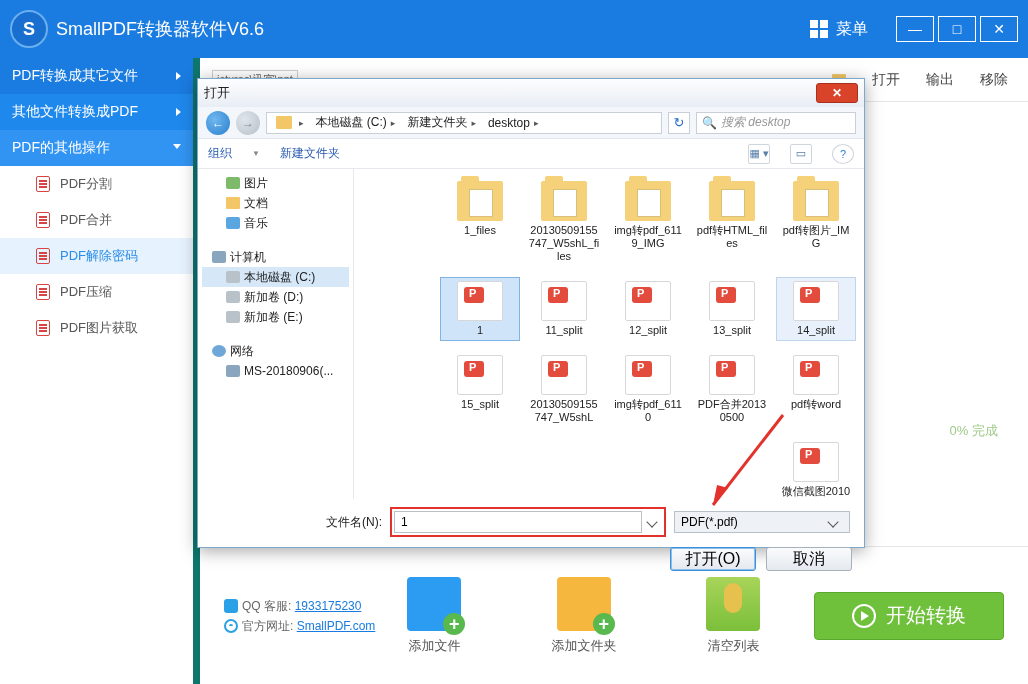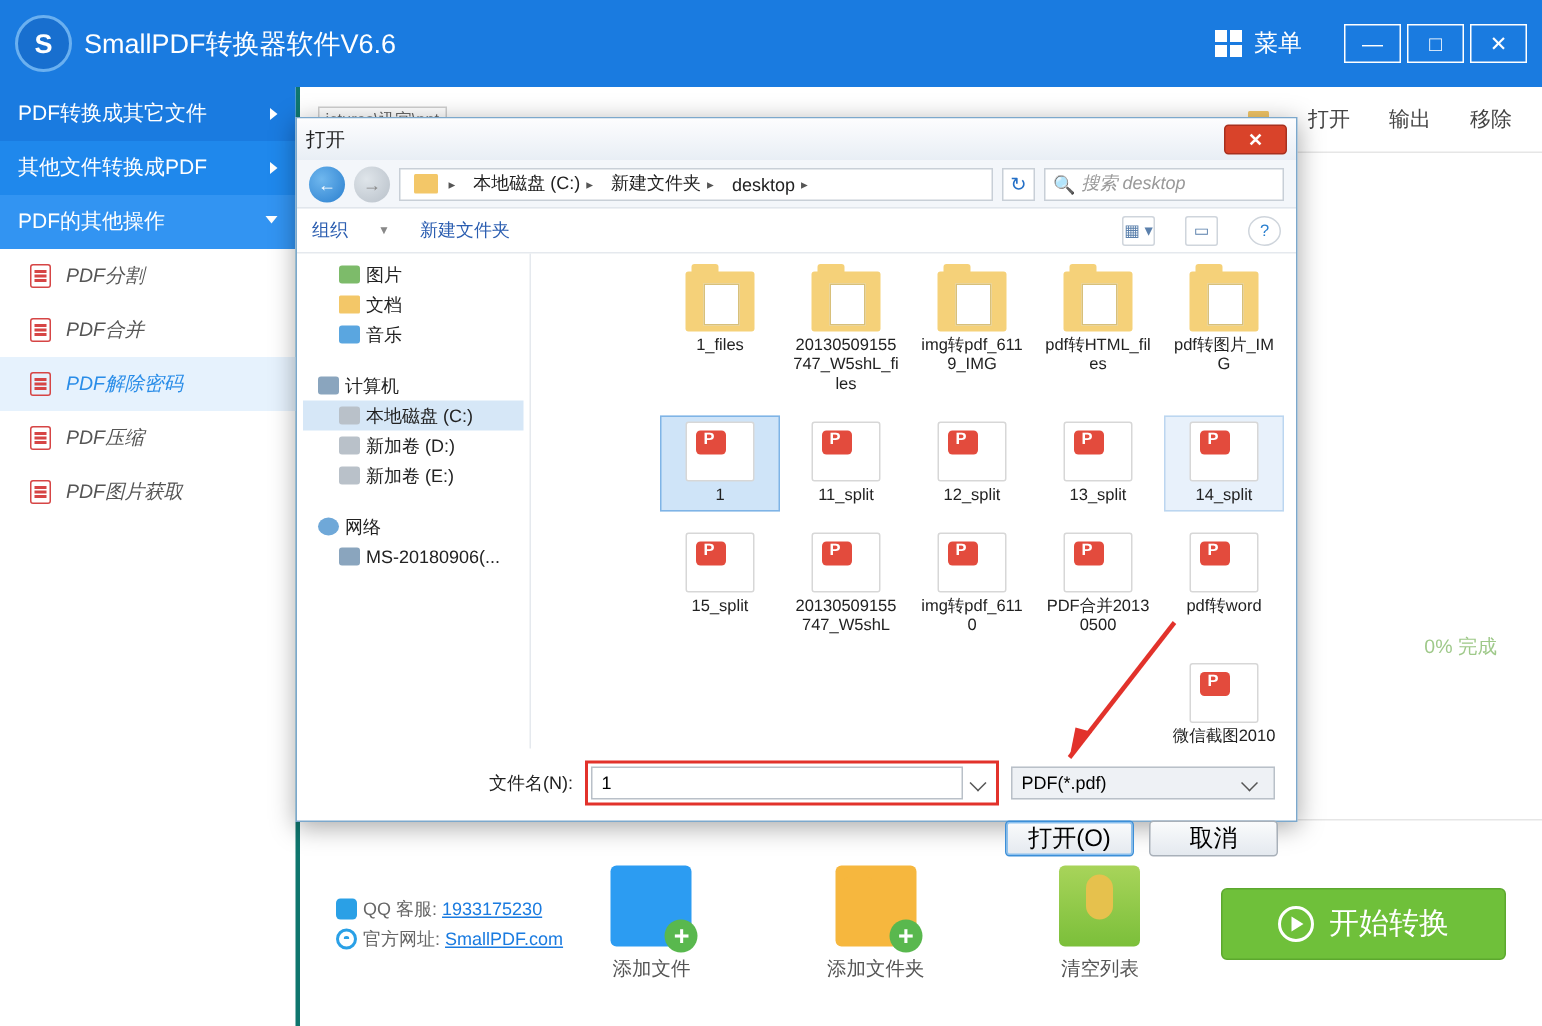--- a/index.html
+++ b/index.html
@@ -11,25 +11,25 @@
 .titlebar .app-title { margin-left: 8px; font-size: 18px; }
 .title-spacer { flex: 1; }
 .menu-btn { display: flex; align-items: center; color: #fff; font-size: 16px; margin-right: 24px; }
 .menu-grid { width:18px; height:18px; display:grid; grid-template-columns:8px 8px; grid-template-rows:8px 8px; gap:2px; margin-right: 8px;}
 .menu-grid span{background:#fff;}
 .winbtn { width: 38px; height: 26px; border: 1px solid #fff; display:flex;align-items:center;justify-content:center;margin-left:4px; font-size:14px; }
 
 .app-body { display:flex; height: calc(100% - 58px); }
 
 
-.nav { width: 200px; background:#fff; border-right:3px solid #0f766e; }
+.nav { width: 200px; background:#fff; border-right:7px solid #0f766e; }
 .nav-header { height:36px; display:flex;align-items:center;justify-content:space-between;padding:0 12px;color:#fff;background:#1a7be0;font-size:14px; }
 .nav-header.shade2{background:#1f88ec;}
 .nav-header.shade3{background:#3294f2;}
-.nav-item { height:36px; display:flex;align-items:center;padding-left:20px;font-size:13px;color:#555;gap:10px;font-style:italic; }
+.nav-item { height:36px; display:flex;align-items:center;padding-left:36px;font-size:13px;color:#555;gap:10px; }
 .nav-item.active{background:#e6f2fd;color:#2a8de8;}
 .nav-icon{width:14px;height:16px;border:1.5px solid #d64545;border-radius:2px;position:relative;}
 .nav-icon::after{content:"";position:absolute;left:2px;top:3px;right:2px;height:1.5px;background:#d64545;box-shadow:0 3px 0 #d64545,0 6px 0 #d64545;}
 .chev{width:0;height:0;border-left:5px solid #fff;border-top:4px solid transparent;border-bottom:4px solid transparent;}
 .chev.down{border-left:4px solid transparent;border-right:4px solid transparent;border-top:5px solid #fff;}
 
 
 .content{flex:1;display:flex;flex-direction:column;position:relative;}
 .tool-row{height:44px;border-bottom:1px solid #e6e6e6;display:flex;align-items:center;justify-content:flex-end;gap:26px;padding-right:20px;font-size:14px;color:#444;}
 .tool-row .path-ghost{font-size:12px;color:#aaa;margin-right:auto;margin-left:12px;}

